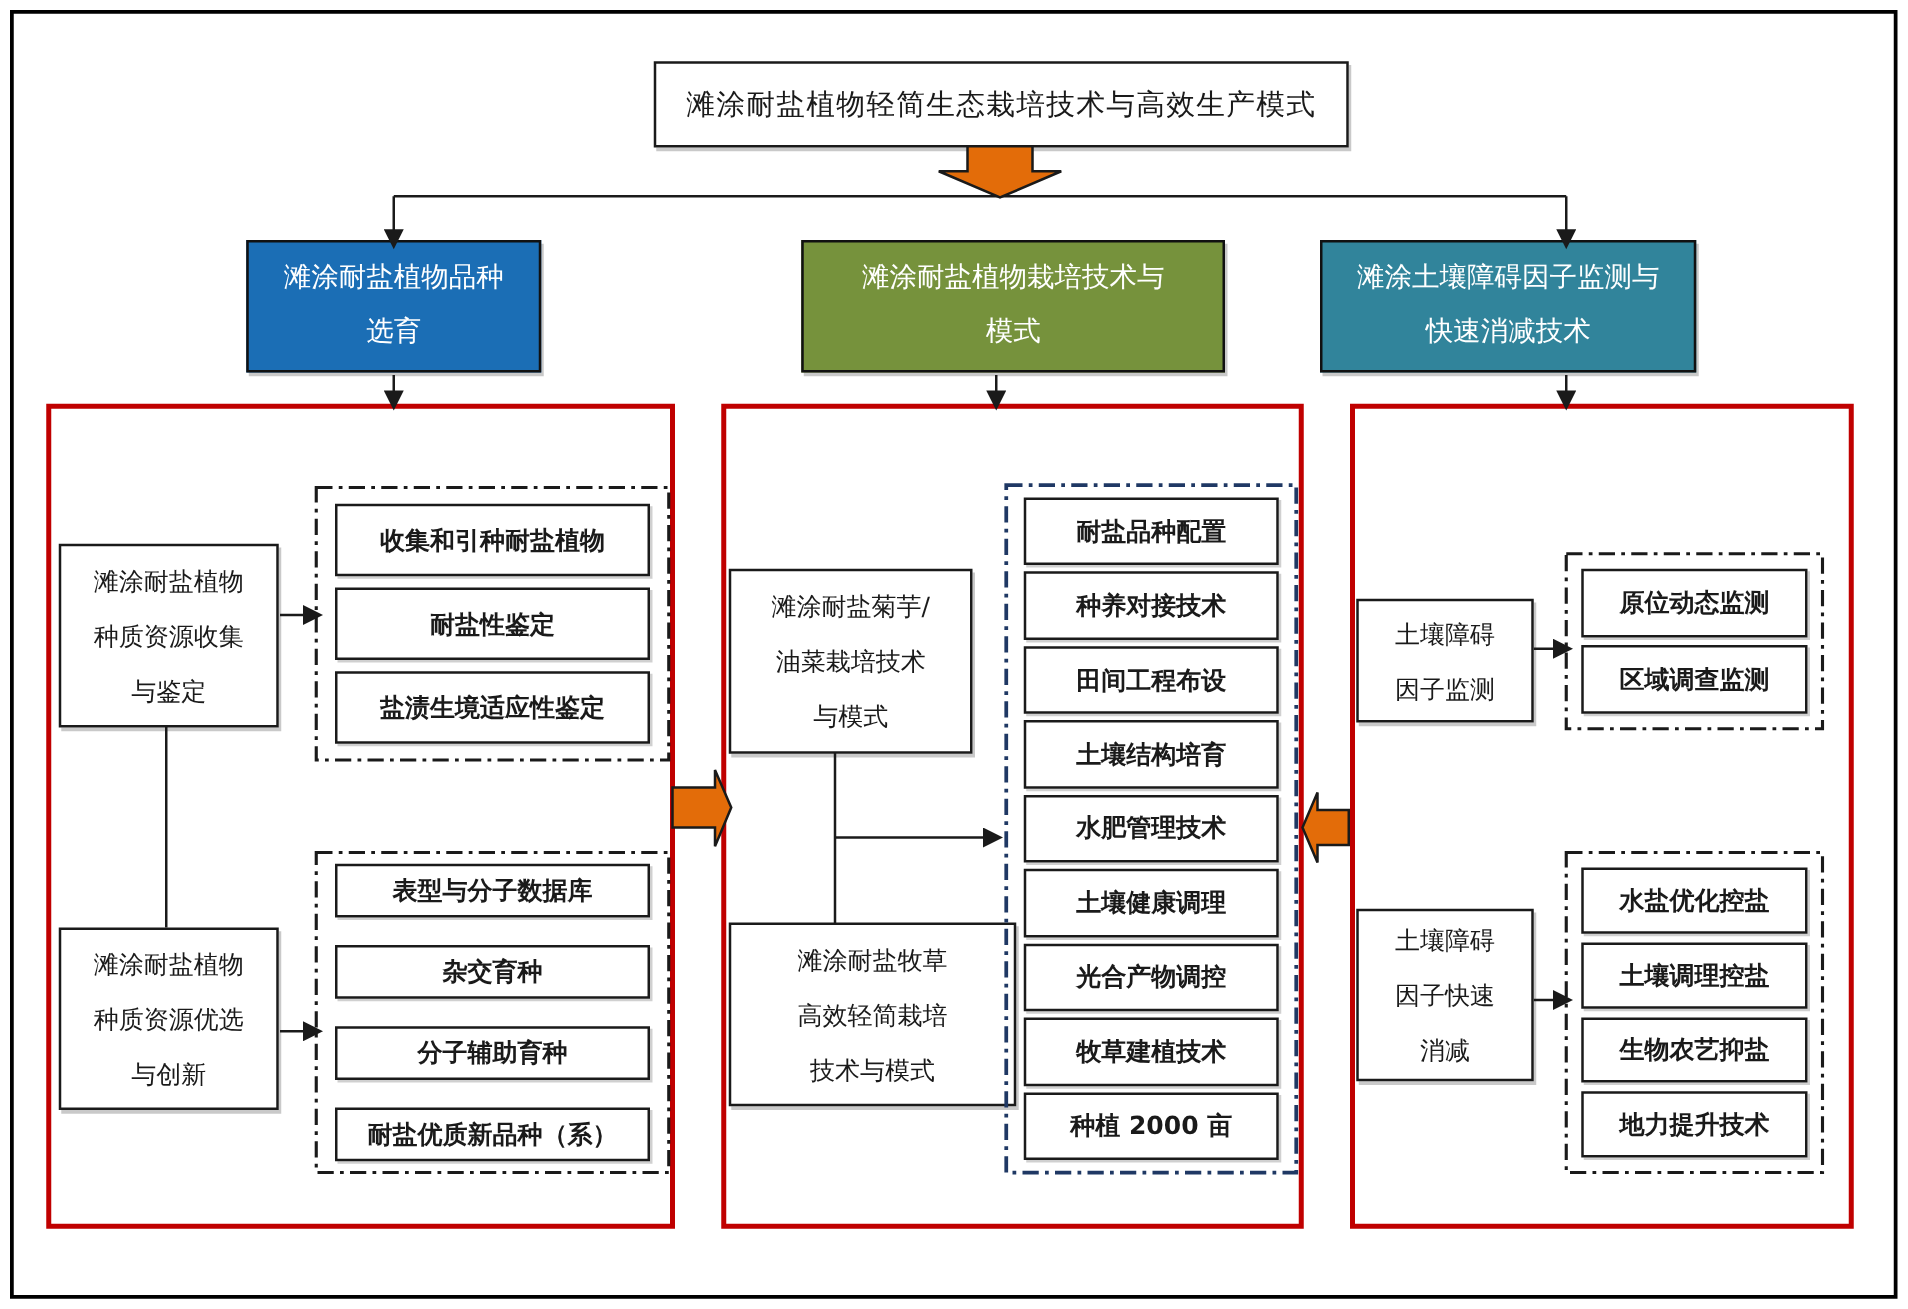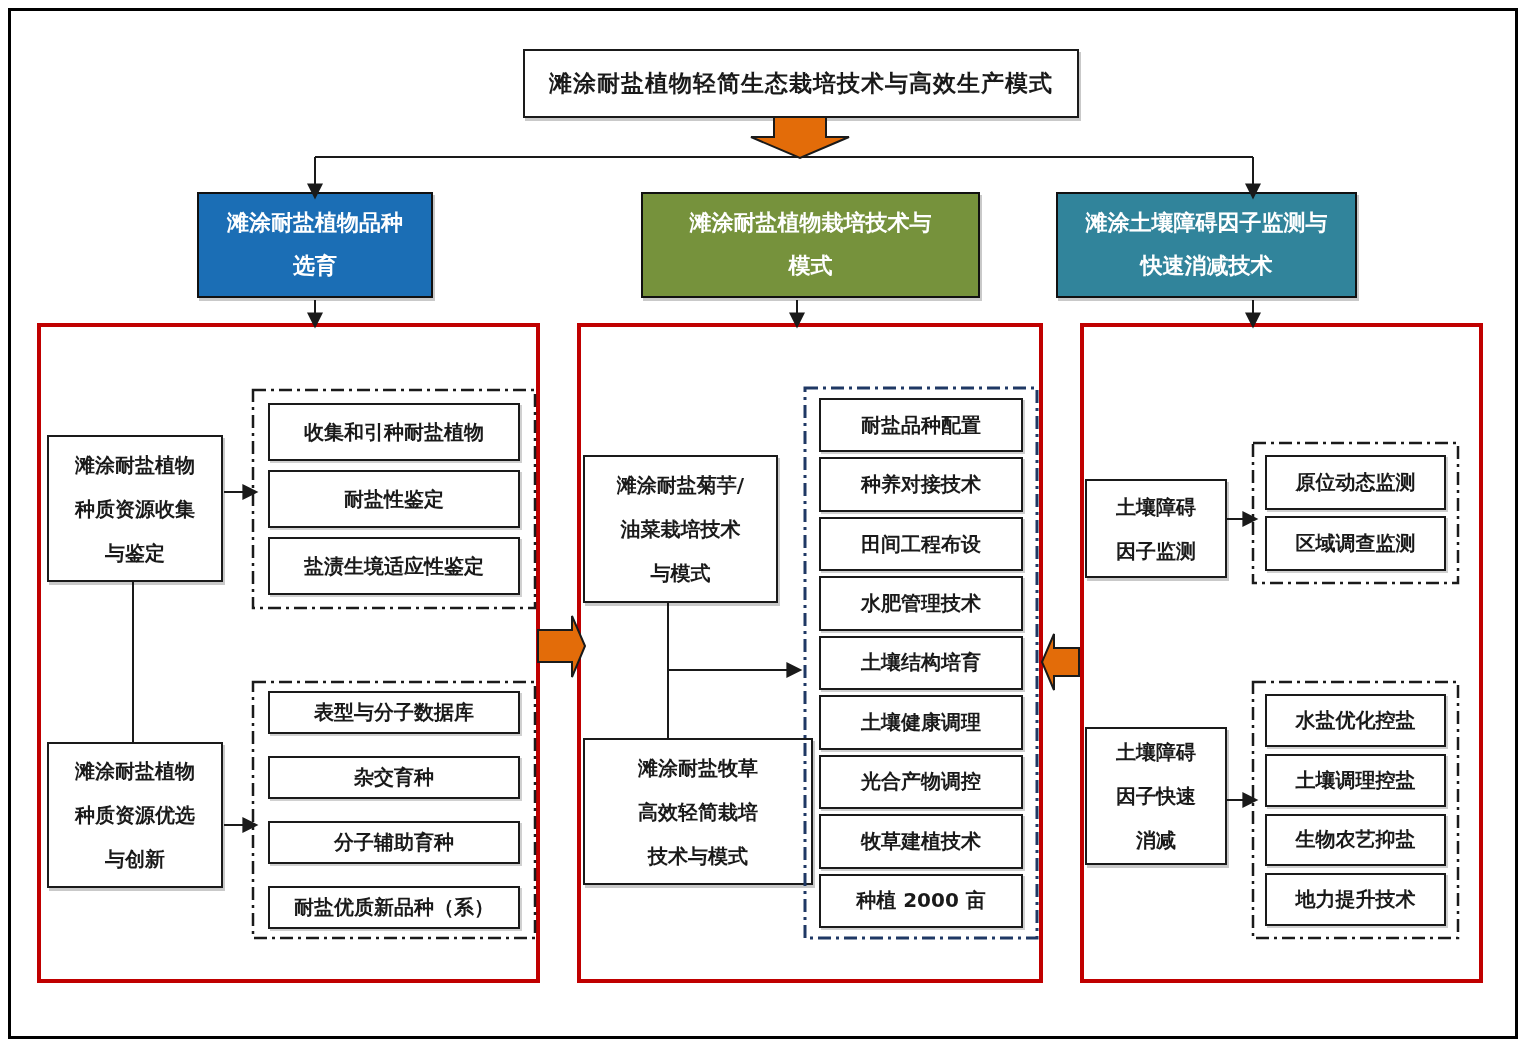--- a/index.html
+++ b/index.html
@@ -2,21 +2,21 @@
 <html style="--breeding-header: #1B6EB5; --cultivation-header: #76923C; --soil-header: #31849B; --arrow-orange: #E36C09; --panel-border-red: #C00000; --middle-dash-navy: #1F3864;"><head>
 <meta charset="utf-8">
 <style>
   html,body{margin:0;padding:0;background:#fff;}
   body{width:1526px;height:1047px;position:relative;overflow:hidden;
        font-family:"DejaVu Sans",sans-serif;color:#1a1a1a;}
   .canvas{position:absolute;inset:0;}
   .frame{position:absolute;left:8px;top:8px;width:1504px;height:1025px;
          border:3px solid #000;}
   .box{position:absolute;box-sizing:border-box;display:flex;align-items:center;
-       justify-content:center;text-align:center;font-weight:bold;
+       justify-content:center;text-align:center;font-weight:normal;
        white-space:pre-line;background:#fff;}
   .outlined{border:2px solid #1a1a1a;box-shadow:2px 3px 0 rgba(120,120,120,.40);}
   .title{font-size:23px;letter-spacing:1px;}
   .hdr{color:#fff;font-size:22px;line-height:1.95;border:2px solid #111;
        box-shadow:2px 3px 0 rgba(120,120,120,.40);}
   .hdr-blue{background:var(--breeding-header,#1B6EB5);}
   .hdr-green{background:var(--cultivation-header,#76923C);}
   .hdr-teal{background:var(--soil-header,#31849B);}
   .panel{position:absolute;box-sizing:border-box;
          border:4px solid var(--panel-border-red,#C00000);background:transparent;}
@@ -93,22 +93,22 @@
   <div class="box outlined node" style="left:583px;top:738px;width:230px;height:147px;">
     <span>滩涂耐盐牧草
 高效轻简栽培
 技术与模式</span>
   </div>
 
   <div class="group g-m">
     <div class="item">耐盐品种配置</div>
     <div class="item">种养对接技术</div>
     <div class="item">田间工程布设</div>
+    <div class="item">土壤结构培育</div>
     <div class="item">水肥管理技术</div>
-    <div class="item">土壤结构培育</div>
     <div class="item">土壤健康调理</div>
     <div class="item">光合产物调控</div>
     <div class="item">牧草建植技术</div>
     <div class="item">种植 2000 亩</div>
   </div>
 
   <div class="box outlined node" style="left:1085px;top:479px;width:142px;height:99px;">
     <span>土壤障碍
 因子监测</span>
   </div>

